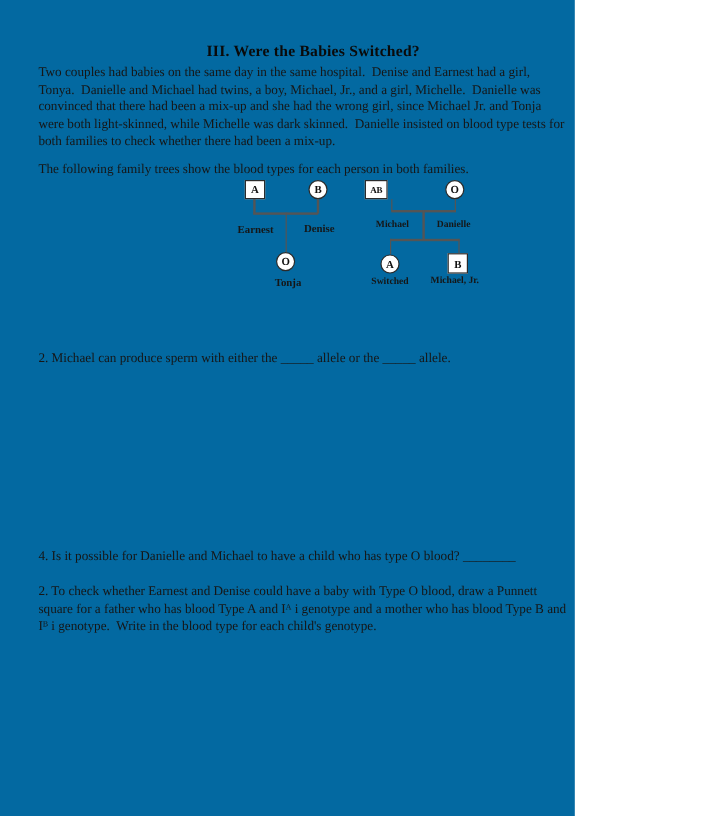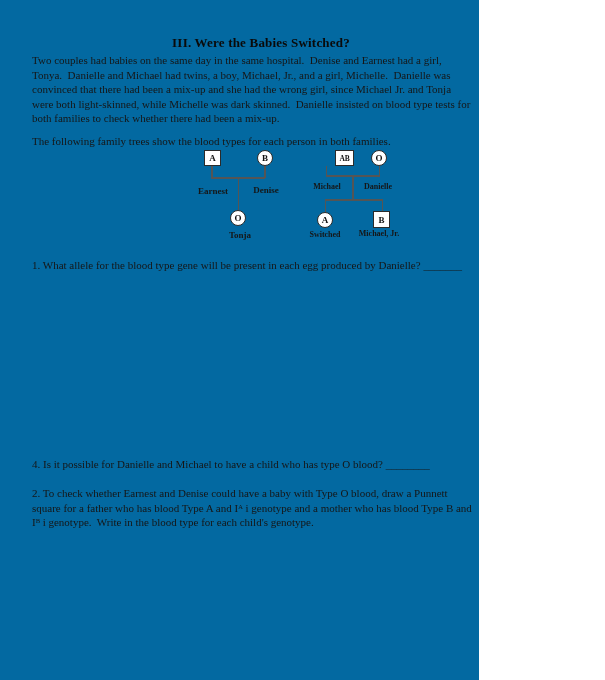--- a/index.html
+++ b/index.html
@@ -76,21 +76,21 @@
     <div class="pline" style="left:237.5px;top:177px;width:1.5px;height:33px;"></div>
     <div class="pnode circle" style="left:230px;top:210px;width:16px;height:16px;">
       <span>O</span>
     </div>
     <div class="plabel lbl1" style="left:183px;top:186px;width:60px;">Earnest</div>
     <div class="plabel lbl1" style="left:236px;top:185px;width:60px;">Denise</div>
     <div class="plabel lbl1" style="left:210px;top:230px;width:60px;">Tonja</div>
   </div>
 
   <div class="family">
-    <div class="pnode small" style="left:335px;top:150px;width:19px;height:16px;">
+    <div class="pnode small" style="left:304px;top:150px;width:19px;height:16px;">
       <span>AB</span>
     </div>
     <div class="pnode circle" style="left:371px;top:150px;width:16px;height:16px;">
       <span>O</span>
     </div>
     <div class="pline" style="left:325.5px;top:166px;width:1.5px;height:10px;"></div>
     <div class="pline" style="left:378.5px;top:166px;width:1.5px;height:10px;"></div>
     <div class="pline" style="left:325.5px;top:175px;width:54px;height:1.5px;"></div>
     <div class="pline" style="left:352px;top:175px;width:1.5px;height:25px;"></div>
     <div class="pline" style="left:324.5px;top:199px;width:58px;height:1.5px;"></div>
@@ -101,19 +101,19 @@
     </div>
     <div class="pnode" style="left:373px;top:211px;width:17px;height:17px;">
       <span>B</span>
     </div>
     <div class="plabel lbl2" style="left:297px;top:182px;width:60px;">Michael</div>
     <div class="plabel lbl2" style="left:348px;top:182px;width:60px;">Danielle</div>
     <div class="plabel lbl2" style="left:295px;top:230px;width:60px;">Switched</div>
     <div class="plabel lbl2" style="left:344px;top:229px;width:70px;">Michael, Jr.</div>
   </div>
 
-  <div class="bodytext q1">1. What allele for the blood type gene will be present in each egg produced by Danielle? _______</div>
+  <div class="bodytext q2">2. Michael can produce sperm with either the _____ allele or the _____ allele.</div>
   <div class="bodytext q4">4. Is it possible for Danielle and Michael to have a child who has type O blood? ________</div>
   <div class="bodytext q5">2. To check whether Earnest and Denise could have a baby with Type O blood, draw a Punnett
 square for a father who has blood Type A and Iᴬ i genotype and a mother who has blood Type B and
 Iᴮ i genotype.  Write in the blood type for each child's genotype.</div>
 
 </div>
 
 </body></html>

